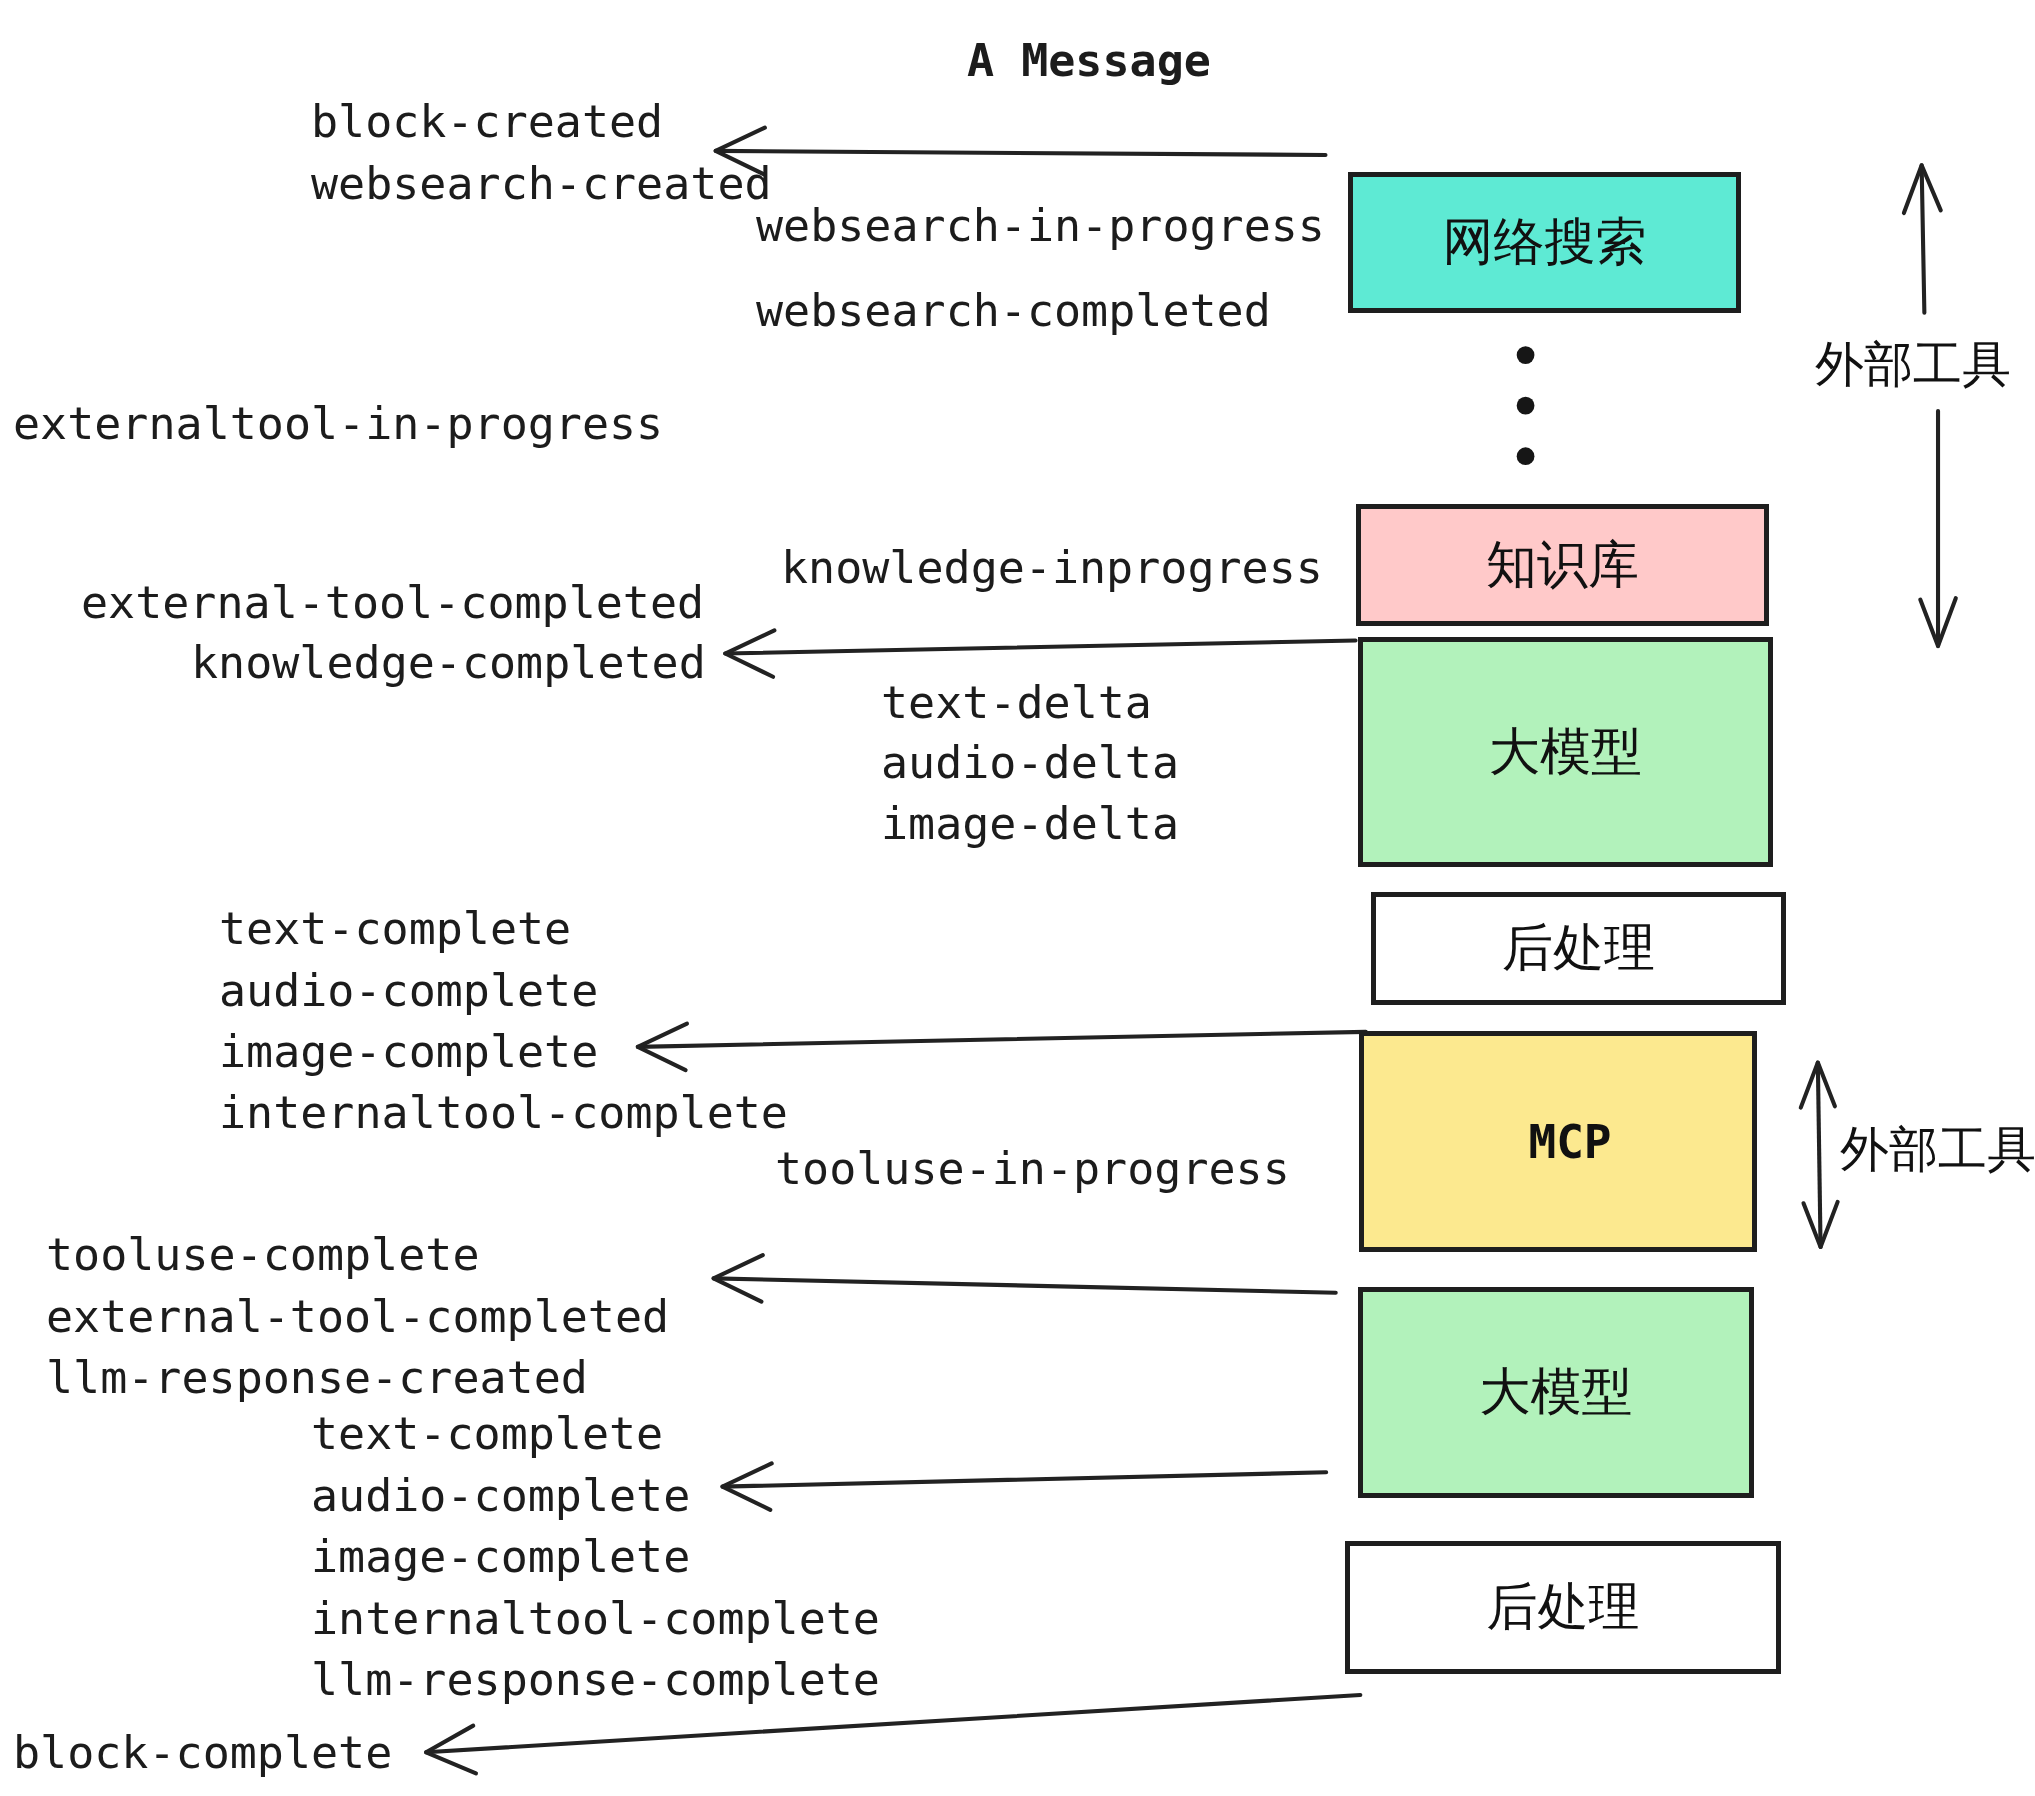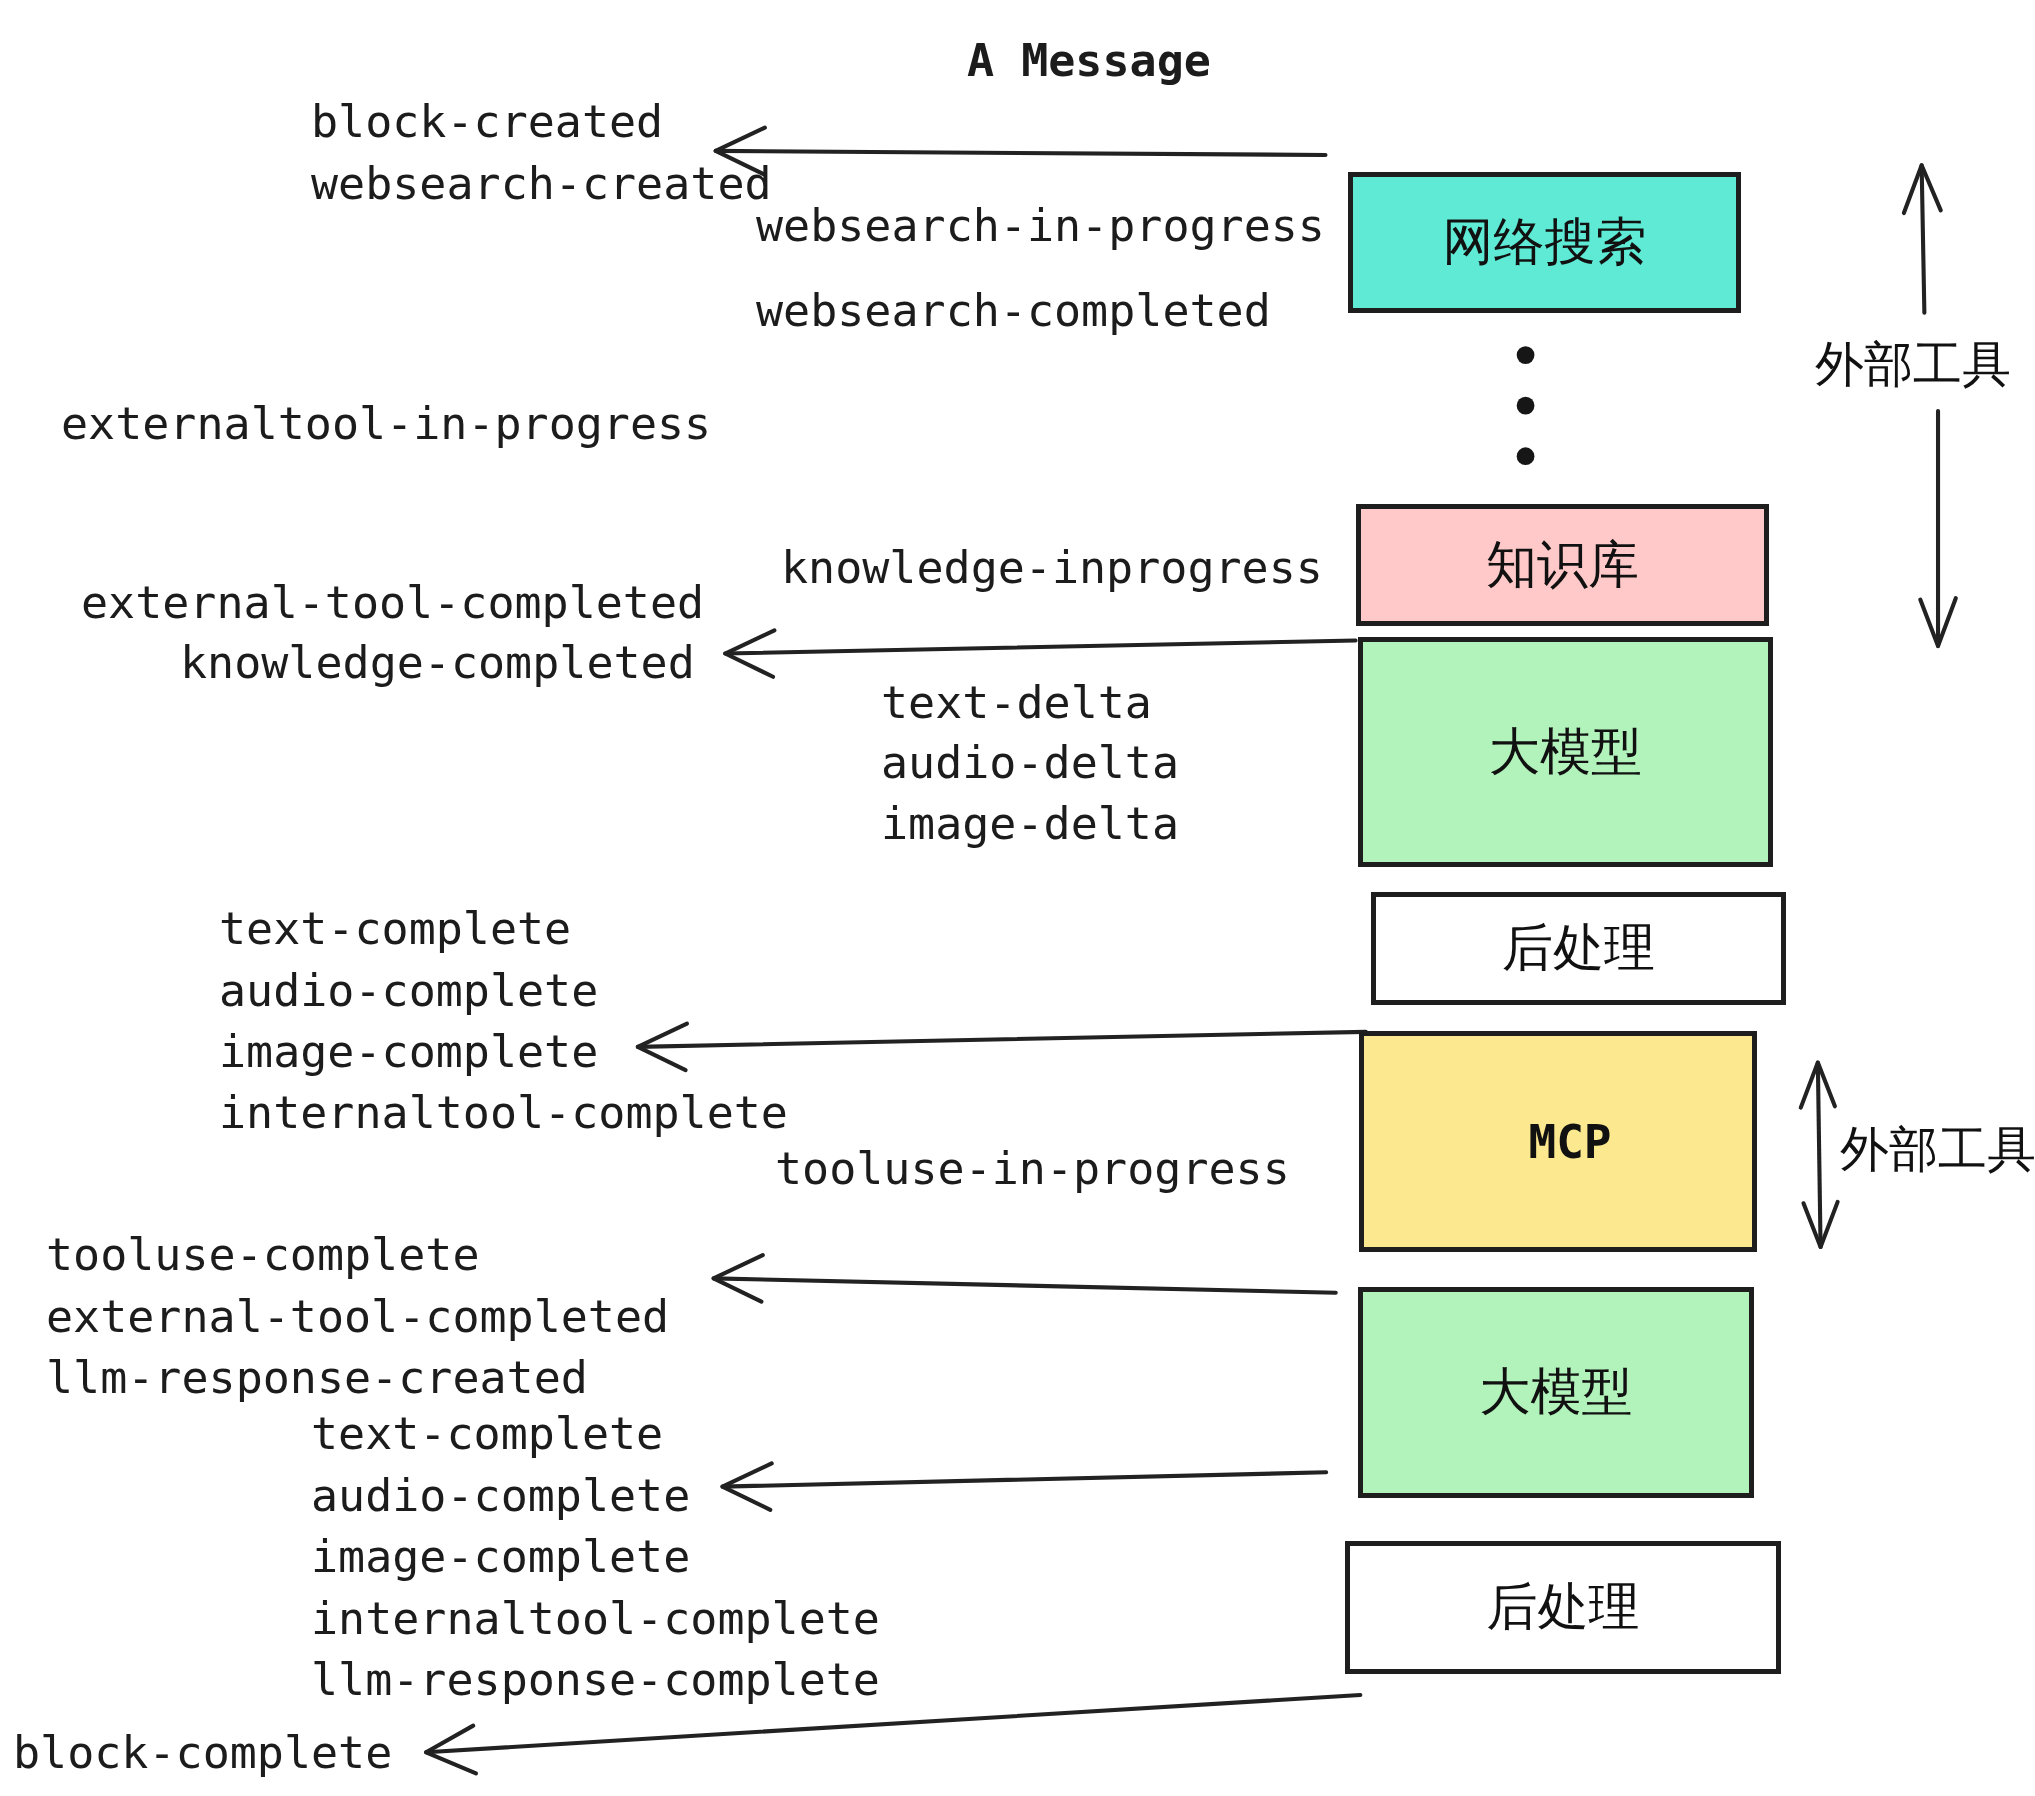--- a/index.html
+++ b/index.html
@@ -13,24 +13,24 @@
     font-weight:bold;letter-spacing:0px;white-space:pre;margin-top:20px;
   }
   
   .ev{
     position:absolute;font-size:45px;line-height:1.15;white-space:pre;font-weight:500;
   }
   .e0 {left:311px; top:96px;}
   .e1 {left:311px; top:158px;}
   .e2 {left:756px;top:200px;}
   .e3 {left:756px;top:285px;}
-  .e4 {left:13px;  top:398px;margin-left:48px;}
+  .e4 {left:13px;  top:398px;}
   .e5 {left:781px;top:542px;}
   .e6 {left:81px; top:577px;}
-  .e7 {left:180px; top:637px;}
+  .e7 {left:191px; top:637px;}
   .e8 {left:881px;top:677px;}
   .e9 {left:881px;top:737px;}
   .e10{left:881px;top:798px;}
   .e11{left:219px; top:903px;}
   .e12{left:219px; top:965px;}
   .e13{left:219px; top:1026px;}
   .e14{left:219px; top:1087px;}
   .e15{left:775px;top:1143px;}
   .e16{left:46px;  top:1229px;}
   .e17{left:46px;  top:1291px;}

